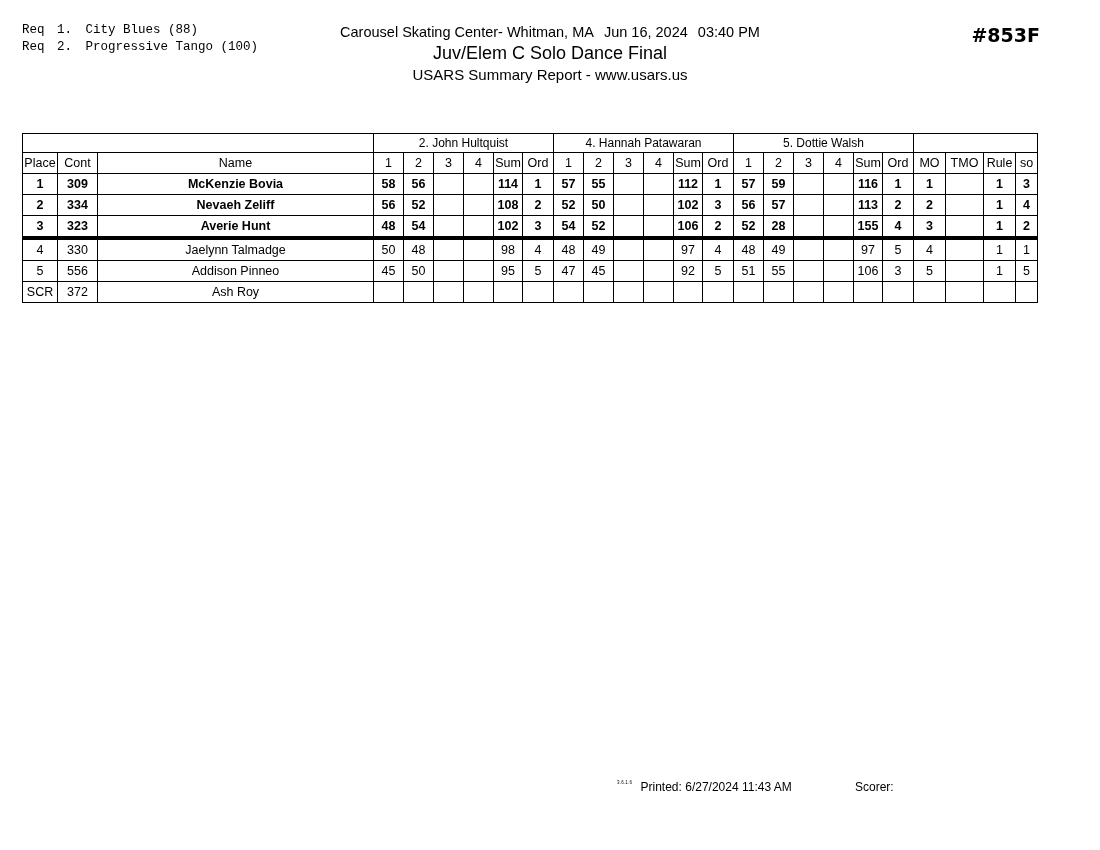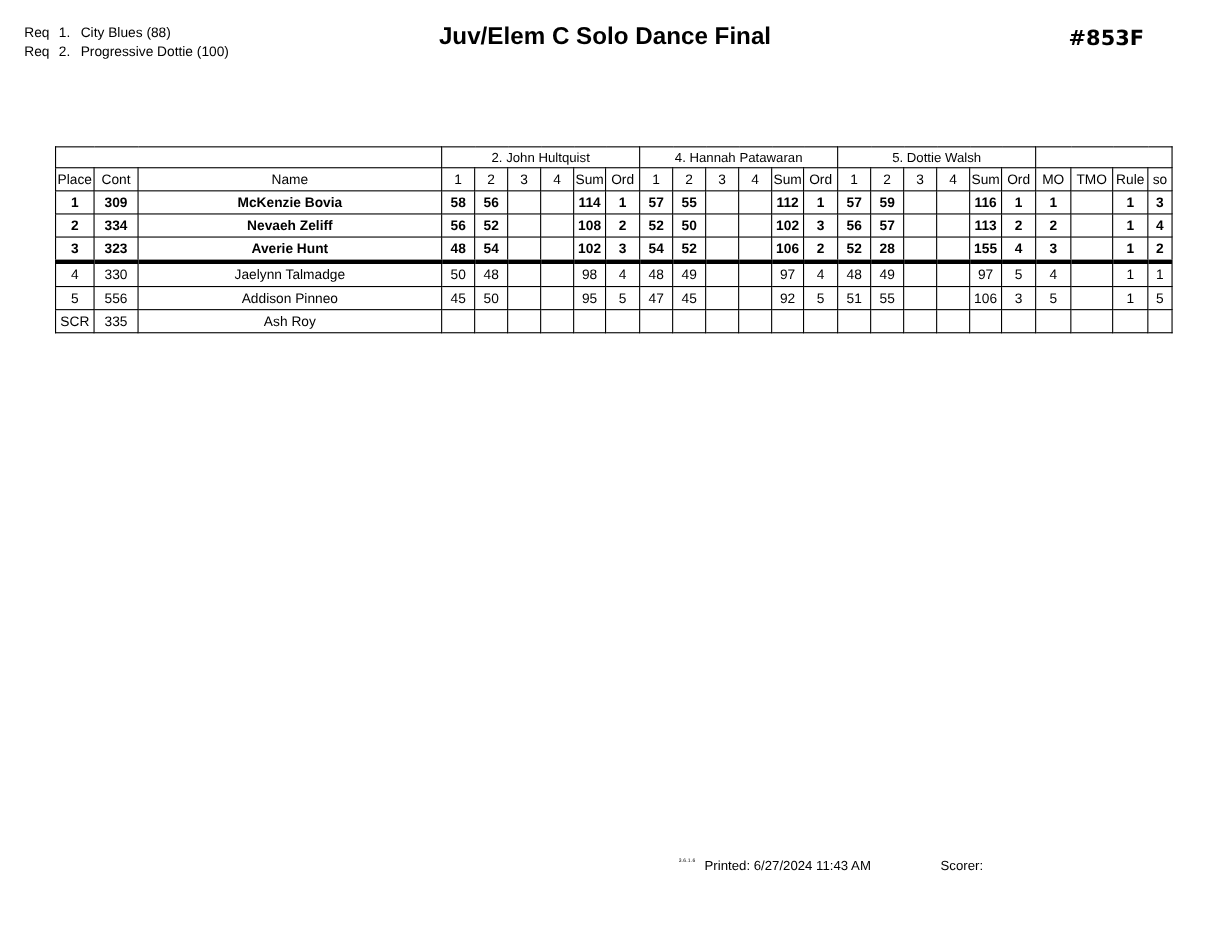--- a/index.html
+++ b/index.html
@@ -18,21 +18,21 @@
 
   
   #req-block {
     position: absolute;
     left: 22px;
     top: 22px;
     font-size: 12.5px;
     line-height: 17px;
     white-space: nowrap;
   }
-  .req-line { display: block; }
+  .req-line { display: block; font-family: Liberation Mono, monospace; }
   .req-lbl   { display: inline-block; }
   .req-num   { display: inline-block; margin-left: 5px; }
   .req-name  { display: inline-block; margin-left: 6px; }
 
   
   #title-block {
     position: absolute;
     left: 0;
     right: 0;
     top: 22px;
@@ -45,22 +45,22 @@
     letter-spacing: -0.1px;
   }
   #venue-line {
     font-size: 14.5px;
     line-height: 20px;
     white-space: nowrap;
   }
   #venue-line span { display: inline-block; }
   #venue-line .gapped { margin-left: 6px; }
   #class-title {
-    font-size: 22px;
-    font-weight: bold;
+    font-size: 18px;
+    font-weight: normal;
     line-height: 22px;
   }
   #report-line {
     font-size: 15px;
     line-height: 21px;
   }
 
   
   #event-number {
     position: absolute;
@@ -74,21 +74,20 @@
   
   #results-wrap {
     position: absolute;
     left: 22px;
     top: 133px;
   }
   table.sheet {
     border-collapse: collapse;
     table-layout: fixed;
     font-size: 12.5px;
-    margin-left: 28px;
   }
   table.sheet td, table.sheet th {
     border: 1px solid #000000;
     padding: 0;
     height: 20px;
     line-height: 19px;
     font-weight: normal;
     text-align: center;
     vertical-align: middle;
     overflow: hidden;
@@ -165,26 +164,32 @@
 
 <div id="req-block">
   <div class="req-line">
     <span class="req-lbl">Req</span>
     <span class="req-num">1.</span>
     <span class="req-name">City Blues (88)</span>
   </div>
   <div class="req-line">
     <span class="req-lbl">Req</span>
     <span class="req-num">2.</span>
-    <span class="req-name">Progressive Dottie (100)</span>
+    <span class="req-name">Progressive Tango (100)</span>
   </div>
 </div>
 
 <div id="title-block">
+  <div id="venue-line">
+    <span>Carousel Skating Center- Whitman, MA</span>
+    <span class="gapped">Jun 16, 2024</span>
+    <span class="gapped">03:40 PM</span>
+  </div>
   <div id="class-title">Juv/Elem C Solo Dance Final</div>
+  <div id="report-line">USARS Summary Report - www.usars.us</div>
 </div>
 
 <div id="event-number">#853F</div>
 
 <div id="results-wrap">
 <table class="sheet">
   <colgroup>
     <col class="c-place">
         <col class="c-cont">
         <col class="c-name">
@@ -388,21 +393,21 @@
     <td class="sum-cell">106</td>
     <td class="sep-left sep-right">3</td>
     <td>5</td>
     <td></td>
     <td>1</td>
     <td>5</td>
   </tr>
 
   <tr>
     <td>SCR</td>
-    <td>335</td>
+    <td>372</td>
     <td class="name-cell">Ash Roy</td>
     <td></td>
     <td></td>
     <td></td>
     <td></td>
     <td class="sum-cell"></td>
     <td class="sep-left"></td>
     <td class="sep-left"></td>
     <td></td>
     <td></td>

